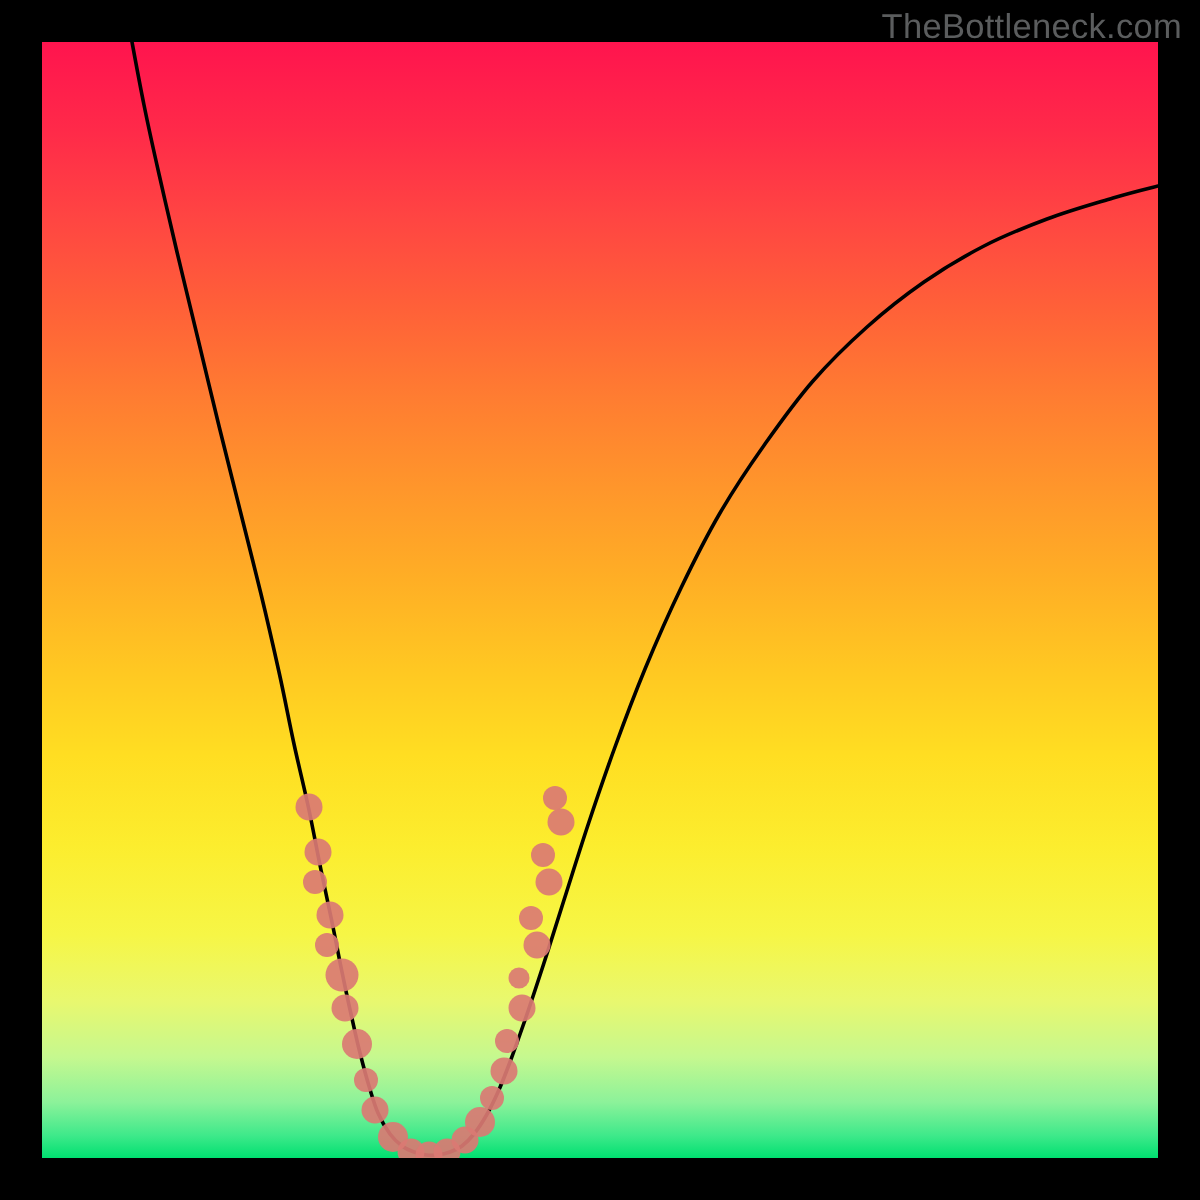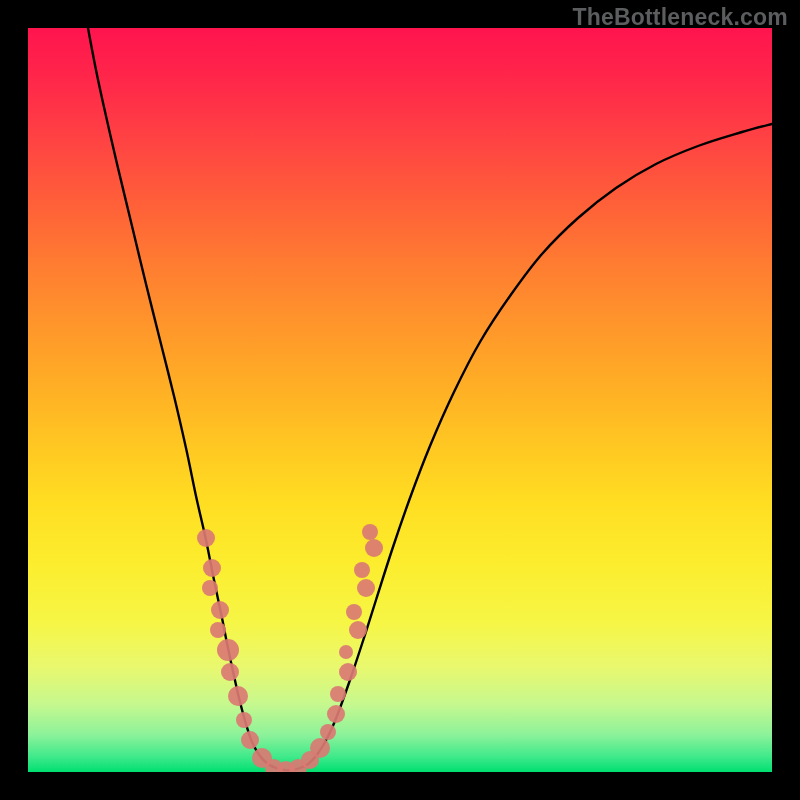--- a/index.html
+++ b/index.html
@@ -35,21 +35,21 @@
       #3ee98a 98%,
       #00e070 100%
     );
   }
   .watermark {
     position: absolute;
     top: 4px;
     right: 12px;
     color: #5b5d5e;
     font-size: 23px;
-    font-weight: 700;
+    font-weight: 400;
     letter-spacing: 0.2px;
     z-index: 5;
   }
   svg.curve {
     position: absolute;
     left: 0;
     top: 0;
     width: 744px;
     height: 744px;
   }

